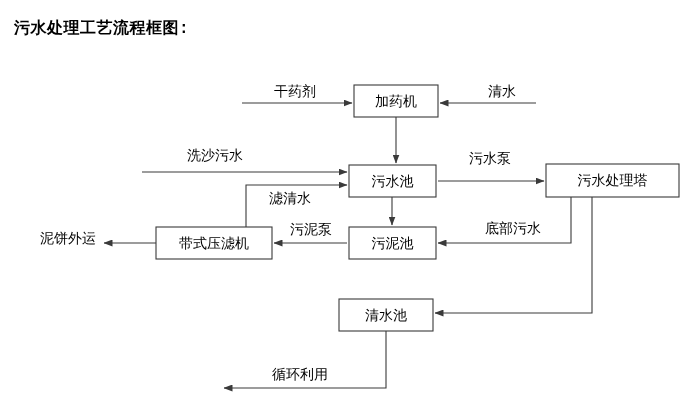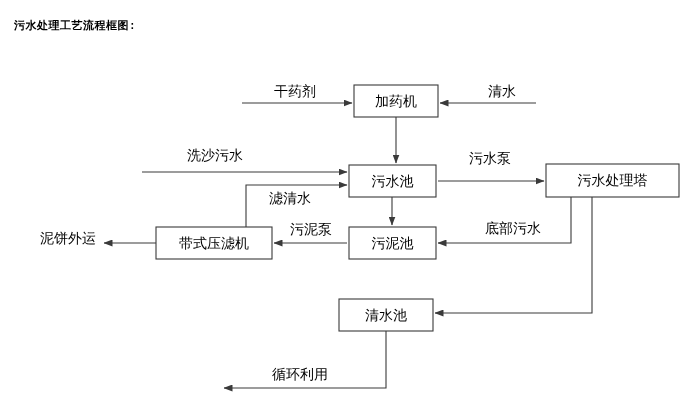--- a/index.html
+++ b/index.html
@@ -12,21 +12,21 @@
     height: 420px;
     position: relative;
     overflow: hidden;
     font-family: "Liberation Sans", "DejaVu Sans", sans-serif;
     color: #000000;
   }
   #diagram-title {
     position: absolute;
     left: 14px;
     top: 18px;
-    font-size: 11px;
+    font-size: 16px;
     font-weight: bold;
     letter-spacing: 0.5px;
     white-space: nowrap;
     color: #000000;
     font-family: Liberation Mono, monospace;
   }
   #flow-canvas {
     position: absolute;
     left: 0;
     top: 0;

